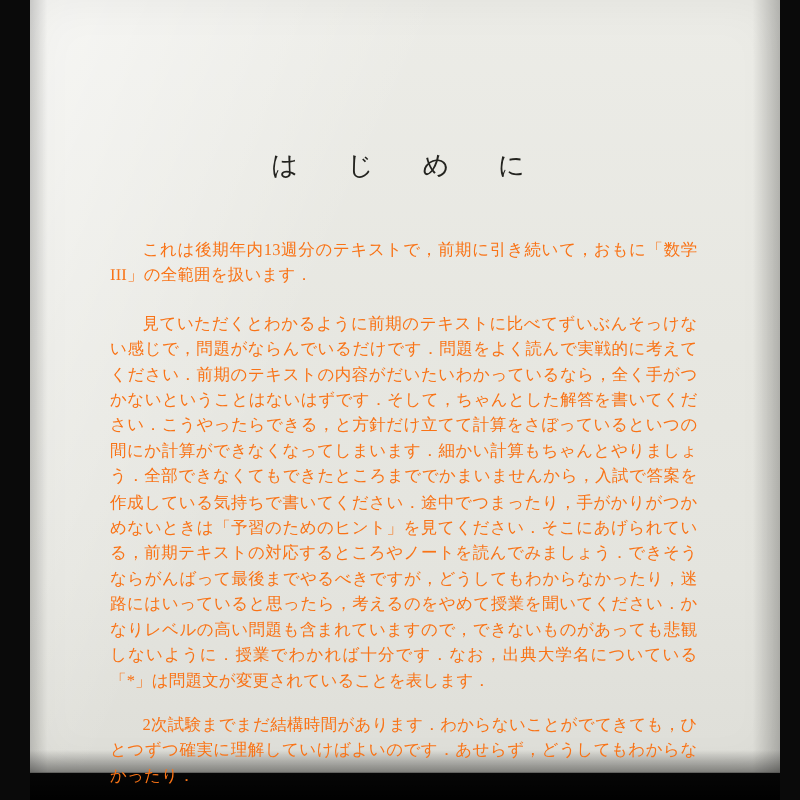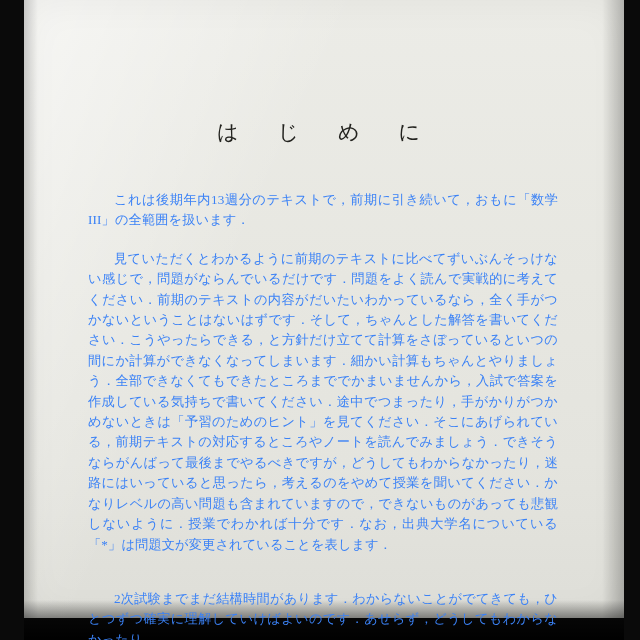--- a/index.html
+++ b/index.html
@@ -70,34 +70,34 @@
     font-size: 21px;
     letter-spacing: 9px;
     color: #23231f;
     margin: 0 0 44px 0;
     font-weight: normal;
     font-family: "Liberation Serif", "DejaVu Serif", serif;
   }
   .para {
     font-size: 13.2px;
     line-height: 20.4px;
-    color: #3b82f6;
+    color: #f97316;
     margin: 0 0 18px 0;
     text-align: justify;
     text-justify: inter-character;
     letter-spacing: 0.15px;
   }
   .para.indent {
     text-indent: 26px;
   }
   .para:last-child {
     margin-bottom: 0;
   }
   .spacer-para {
-    margin-bottom: 34px;
+    margin-bottom: 15px;
   }
 </style>
 </head>
 <body>
 
 <div class="page-frame">
   <div class="paper"></div>
   <div class="left-edge-shadow"></div>
   <div class="right-edge-shadow"></div>
   <div class="paper-bottom-shadow"></div>

